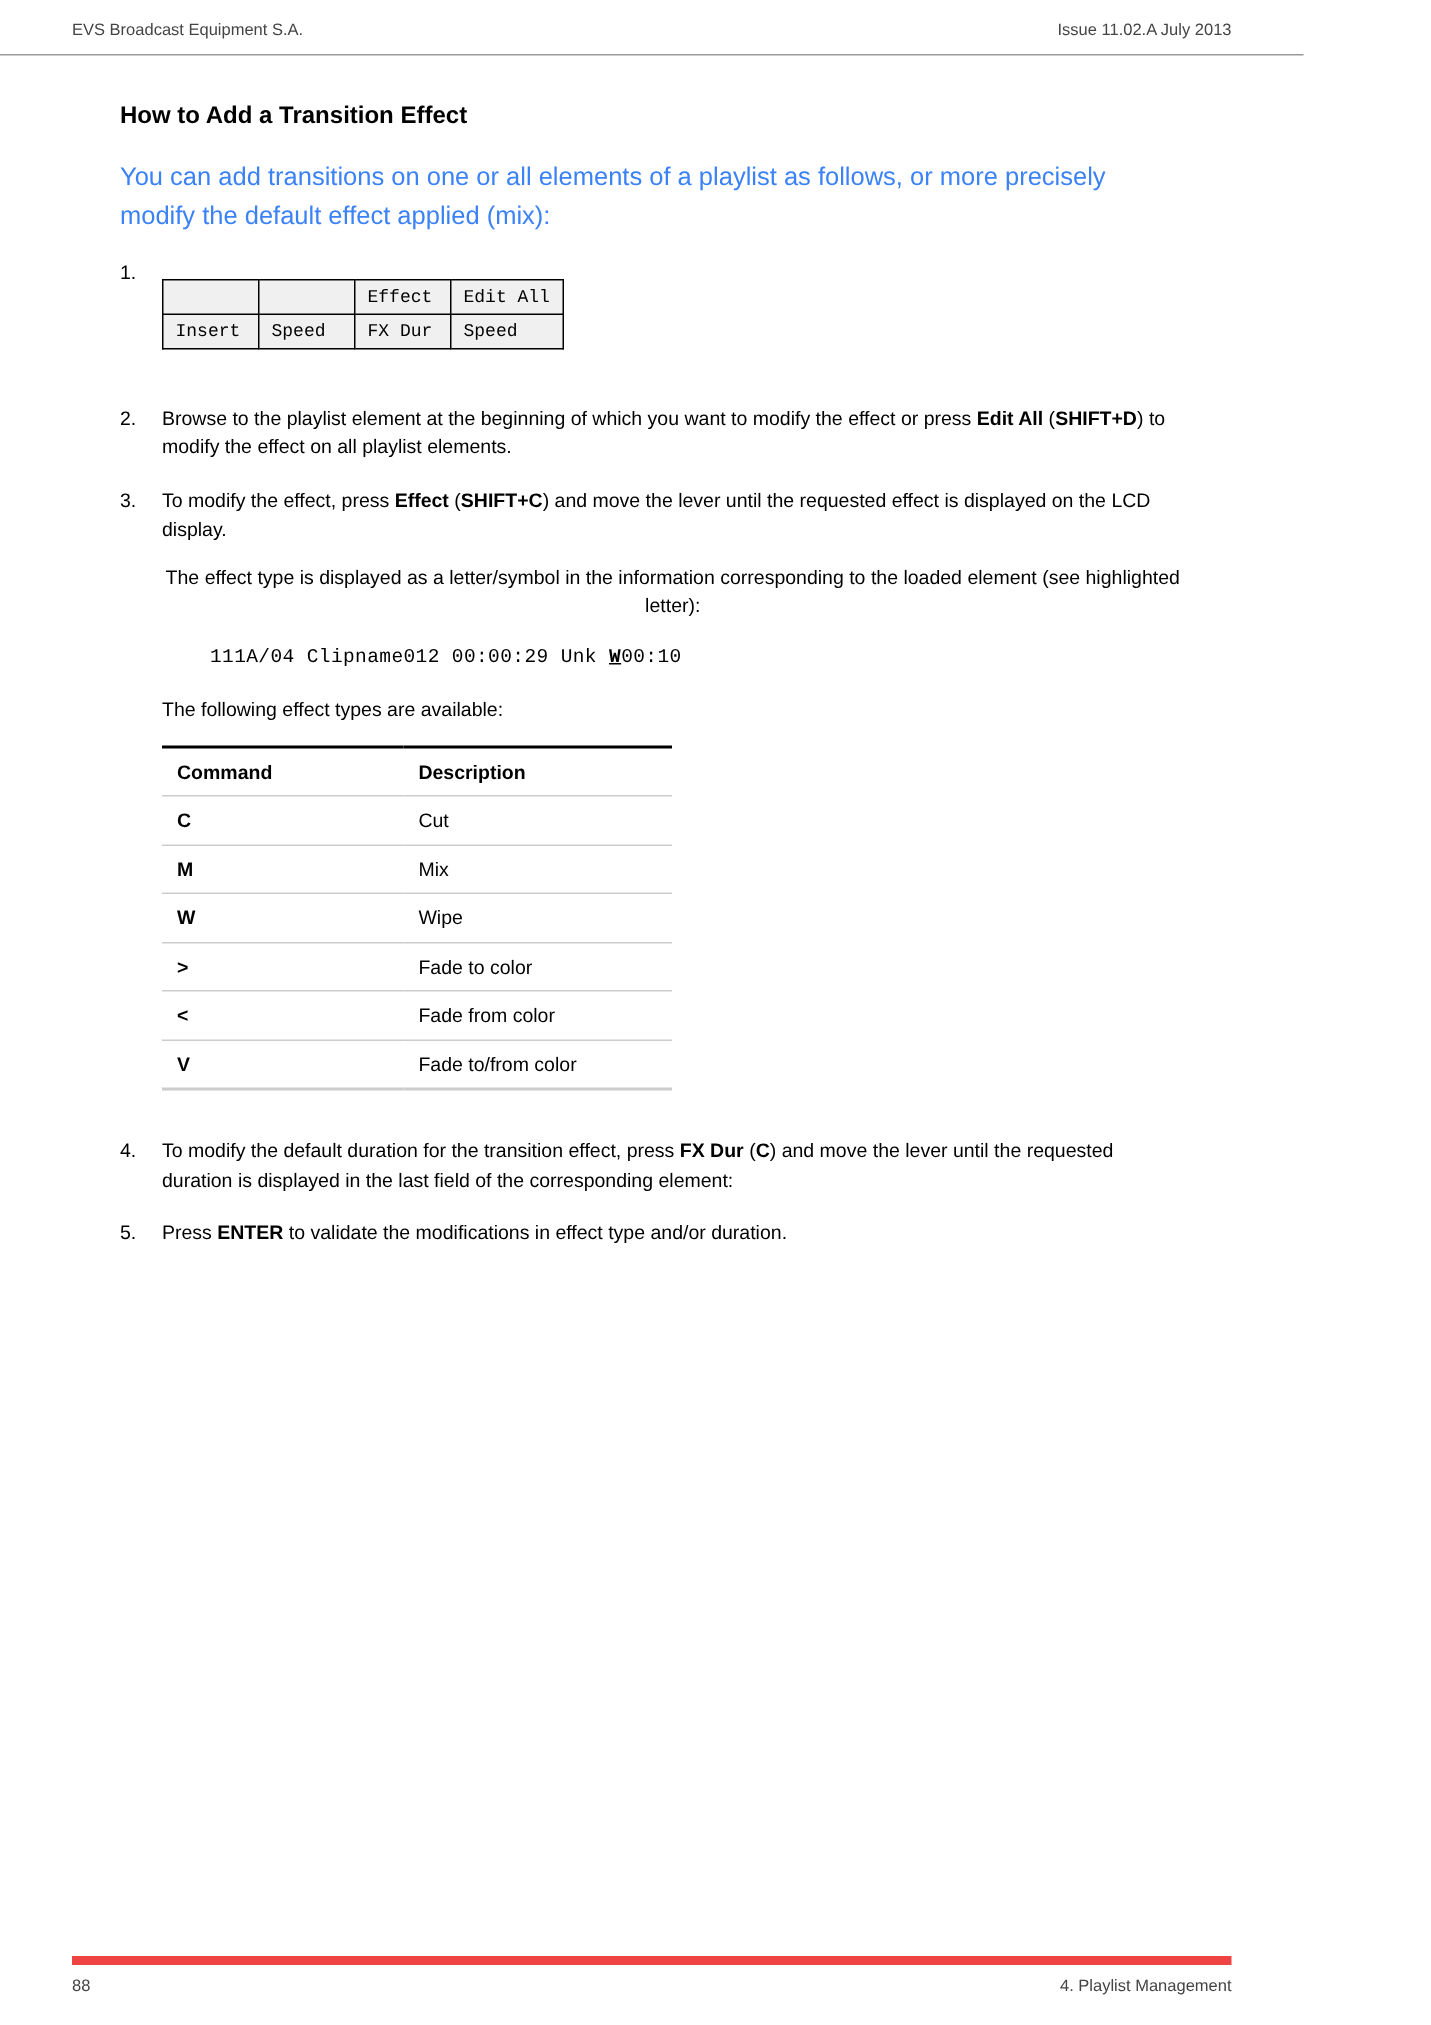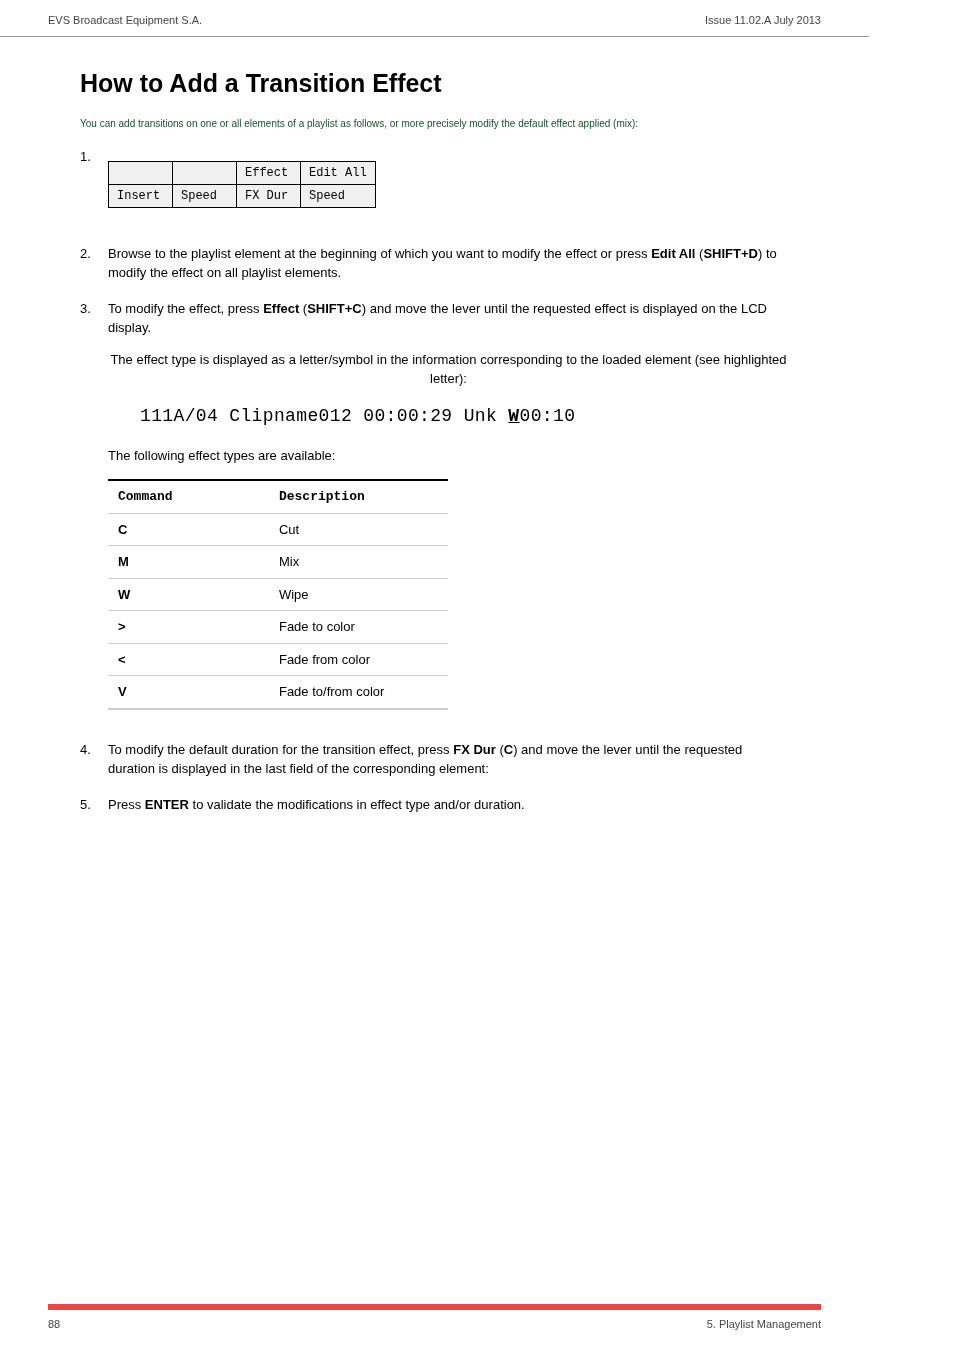--- a/index.html
+++ b/index.html
@@ -44,31 +44,31 @@
       font-size: 11px;
       color: #444;
     }
 
     
     .content {
       padding: 32px 80px 80px 80px;
     }
 
     h1 {
-      font-size: 25px;
+      font-size: 16px;
       font-weight: bold;
       margin-bottom: 18px;
       color: #000;
     }
 
     .intro-text {
-      font-size: 10px;
+      font-size: 17px;
       line-height: 1.5;
       margin-bottom: 16px;
-      color: #14532d;
+      color: #3b82f6;
     }
 
     .steps-list {
       list-style: none;
       padding: 0;
     }
 
     .step-item {
       display: flex;
       margin-bottom: 16px;
@@ -106,21 +106,21 @@
     }
 
     .menu-table td.empty {
       background: #f0f0f0;
       border: 1px solid #000;
     }
 
     
     .code-block {
       font-family: 'Courier New', monospace;
-      font-size: 18px;
+      font-size: 13px;
       margin: 14px 0 14px 32px;
       color: #000;
       letter-spacing: 0.02em;
     }
 
     .code-block .highlight-bold {
       font-weight: bold;
       text-decoration: underline;
     }
 
@@ -135,21 +135,20 @@
     }
 
     .effect-table th {
       background: #fff;
       text-align: left;
       font-weight: bold;
       font-size: 13px;
       padding: 6px 18px 6px 10px;
       border-top: 2px solid #000;
       border-bottom: 1px solid #ccc;
-      font-family: Liberation Mono, monospace;
     }
 
     .effect-table th:first-child {
       padding-left: 10px;
       min-width: 120px;
     }
 
     .effect-table td {
       padding: 6px 18px 6px 10px;
       border-bottom: 1px solid #ccc;
@@ -286,16 +285,16 @@
           <span>Press </span><strong>ENTER</strong><span> to validate the modifications in effect type and/or duration.</span>
         </div>
       </li>
 
     </ol>
 
   </div>
 
   <div class="footer">
     <span>88</span>
-    <span>5. Playlist Management</span>
+    <span>4. Playlist Management</span>
   </div>
 
 </div>
 
 </body></html>

